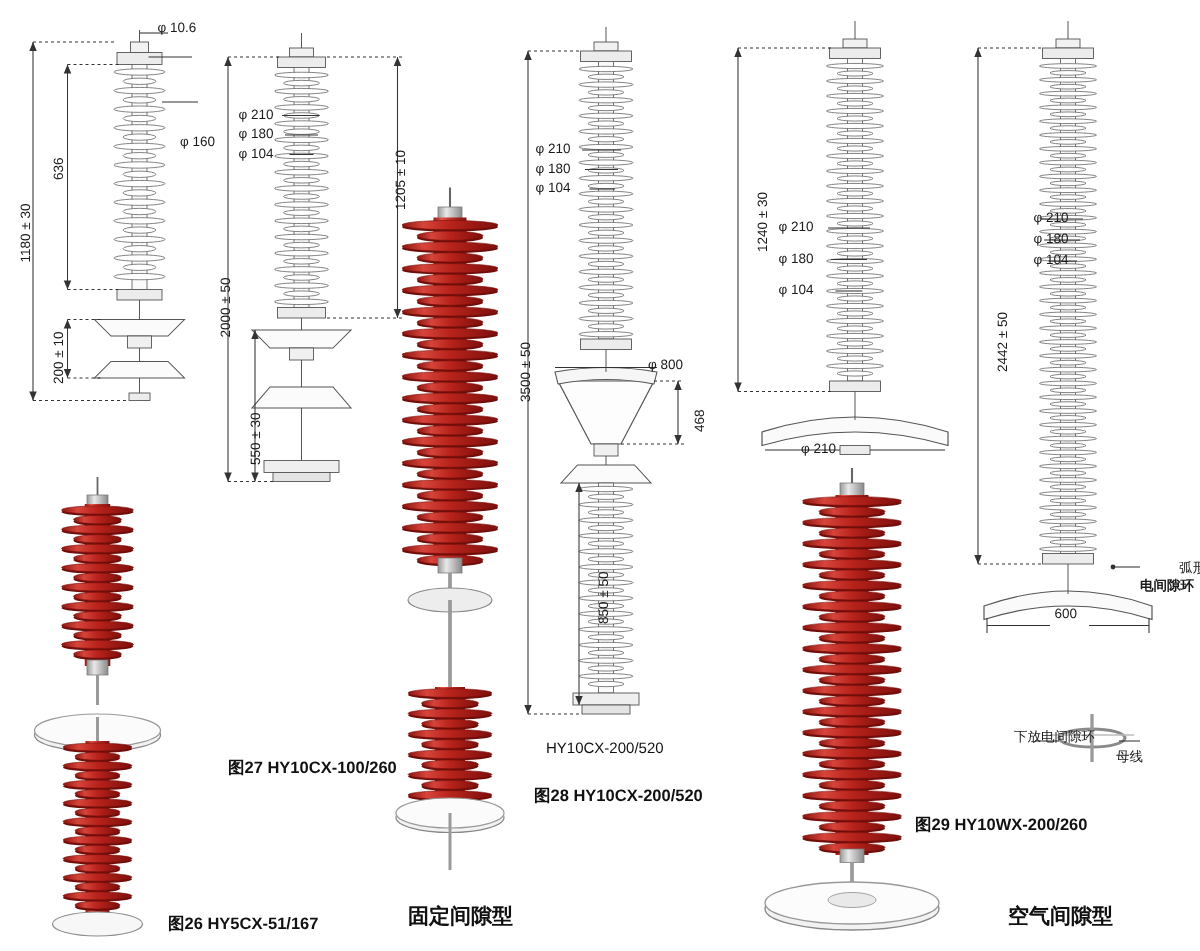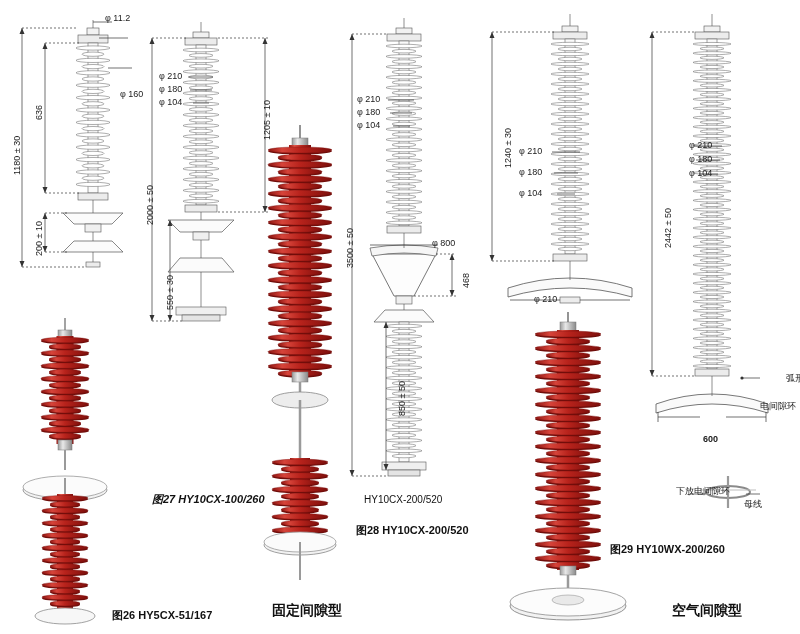--- a/index.html
+++ b/index.html
@@ -750,21 +750,21 @@
 
   <g>
     <ellipse cx="728" cy="492" rx="22" ry="6" fill="none" stroke="#8a8a8a" stroke-width="2"></ellipse>
     <line x1="728" y1="476" x2="728" y2="508" stroke="#9a9a9a" stroke-width="2.2"></line>
     <line x1="700" y1="490" x2="756" y2="490" stroke="#bdbdbd" stroke-width="1"></line>
     <line x1="690" y1="494" x2="706" y2="494" class="dim"></line>
     <line x1="746" y1="494" x2="760" y2="494" class="dim"></line>
   </g>
 </svg>
 
-<div class="lbl" style="left:105px;top:13px;">φ 11.2</div>
+<div class="lbl" style="left:105px;top:13px;">φ 10.6</div>
 <div class="lbl" style="left:120px;top:66px;margin-top:23px;">φ 160</div>
 <div class="lbl" style="left:34px;top:120px;transform:rotate(-90deg);transform-origin:0 0;">636</div>
 <div class="lbl" style="left:12px;top:175px;transform:rotate(-90deg);transform-origin:0 0;">1180 ± 30</div>
 <div class="lbl" style="left:34px;top:256px;transform:rotate(-90deg);transform-origin:0 0;">200 ± 10</div>
 
 <div class="lbl" style="left:159px;top:71px;">φ 210</div>
 <div class="lbl" style="left:159px;top:84px;">φ 180</div>
 <div class="lbl" style="left:159px;top:97px;">φ 104</div>
 <div class="lbl" style="left:262px;top:140px;transform:rotate(-90deg);transform-origin:0 0;">1205 ± 10</div>
 <div class="lbl" style="left:145px;top:225px;transform:rotate(-90deg);transform-origin:0 0;">2000 ± 50</div>
@@ -781,29 +781,29 @@
 <div class="lbl" style="left:519px;top:146px;">φ 210</div>
 <div class="lbl" style="left:519px;top:167px;">φ 180</div>
 <div class="lbl" style="left:519px;top:188px;">φ 104</div>
 <div class="lbl" style="left:503px;top:168px;transform:rotate(-90deg);transform-origin:0 0;">1240 ± 30</div>
 <div class="lbl" style="left:534px;top:294px;">φ 210</div>
 
 <div class="lbl" style="left:689px;top:140px;">φ 210</div>
 <div class="lbl" style="left:689px;top:154px;">φ 180</div>
 <div class="lbl" style="left:689px;top:168px;">φ 104</div>
 <div class="lbl" style="left:663px;top:248px;transform:rotate(-90deg);transform-origin:0 0;">2442 ± 50</div>
-<div class="lbl" style="left:703px;top:434px;font-weight:bold;">600</div>
+<div class="lbl" style="left:703px;top:404px;">600</div>
 
 <div class="lbl" style="left:760px;top:372px;margin-left:26px;">弧形上放</div>
-<div class="lbl" style="left:760px;top:400px;">电间隙环</div>
+<div class="lbl" style="left:760px;top:384px;font-weight:bold;">电间隙环</div>
 <div class="lbl" style="left:676px;top:485px;">下放电间隙环</div>
 <div class="lbl" style="left:744px;top:498px;">母线</div>
 
 <div class="cap" style="left:112px;top:608px;">图26 HY5CX-51/167</div>
-<div class="cap" style="left:152px;top:492px;font-style:italic;">图27 HY10CX-100/260</div>
+<div class="cap" style="left:152px;top:504px;">图27 HY10CX-100/260</div>
 <div class="cap small" style="left:364px;top:494px;">HY10CX-200/520</div>
 <div class="cap" style="left:356px;top:523px;">图28 HY10CX-200/520</div>
 <div class="cap" style="left:610px;top:542px;">图29 HY10WX-200/260</div>
 
 <div class="grouptitle" style="left:272px;top:602px;">固定间隙型</div>
 <div class="grouptitle" style="left:672px;top:602px;">空气间隙型</div>
 
 </div>
 
 </body></html>

